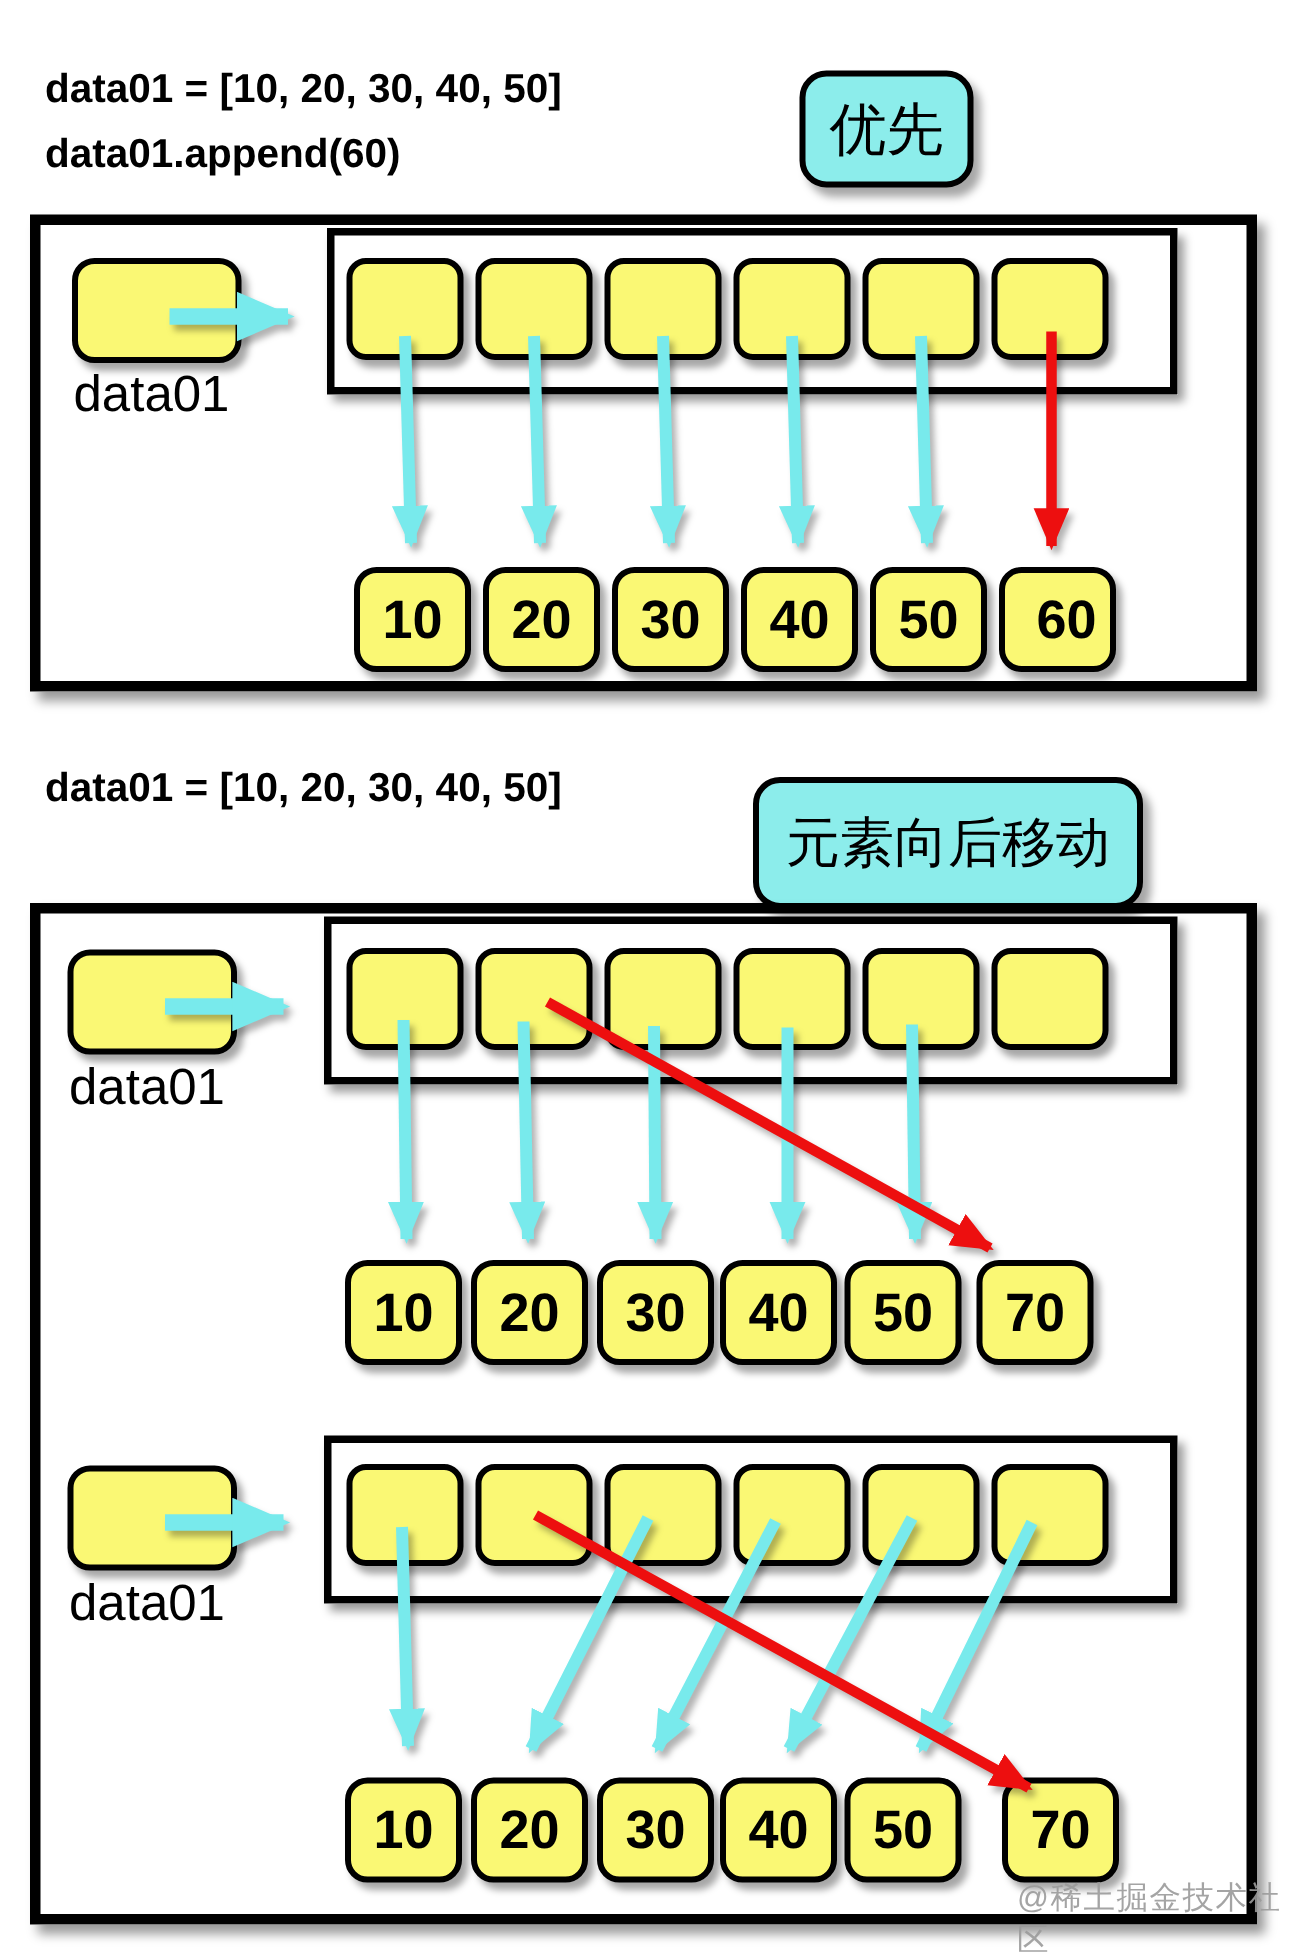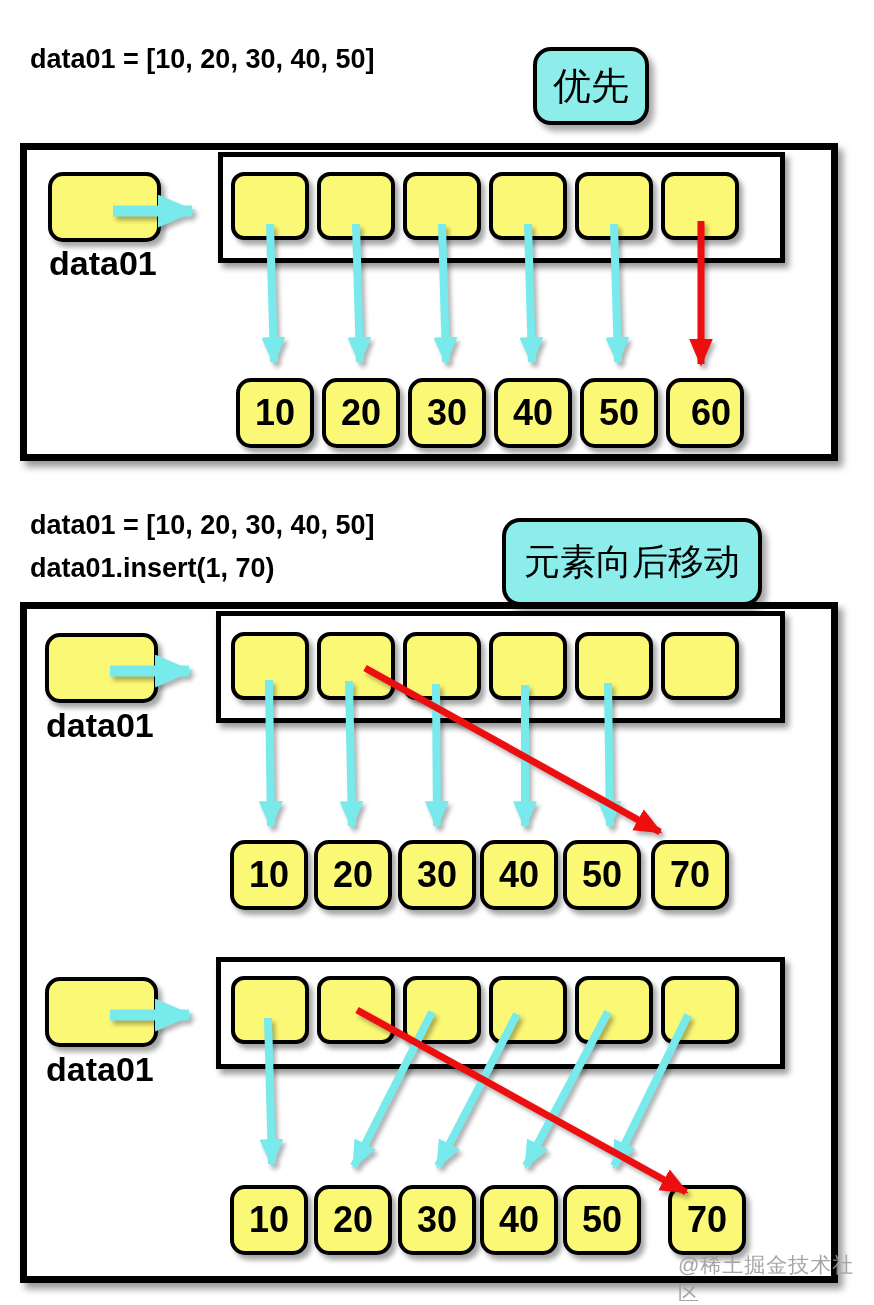--- a/index.html
+++ b/index.html
@@ -37,40 +37,40 @@
     box-shadow:4px 5px 5px rgba(0,0,0,0.35);
   }
   .vbox{
     position:absolute;width:78px;height:70px;background:#FAF874;
     border:4px solid #000;border-radius:15px;
     display:flex;align-items:center;justify-content:center;
     font-weight:bold;font-size:36px;color:#000;
     box-shadow:4px 5px 5px rgba(0,0,0,0.35);
   }
   .varlabel{
-    position:absolute;font-weight:bold;font-size:34px;color:#000;text-align:right;
+    position:absolute;font-weight:normal;font-size:34px;color:#000;text-align:right;
   }
   .watermark{
     position:absolute;font-size:21px;color:#9B9B9B;opacity:0.9;letter-spacing:1px;
   }
   #arrows{
     position:absolute;left:0;top:0;pointer-events:none;
     filter:drop-shadow(3px 4px 2px rgba(0,0,0,0.30));
   }
   #arrows line{stroke-linecap:butt;}
   .c{stroke:#78EAEC;stroke-width:8;}
   .p{stroke:#78EAEC;stroke-width:11;}
   .r{stroke:#ED0F0F;stroke-width:7;}
 </style>
 </head>
 <body>
 
 <div id="canvas">
 
-  <div class="code" style="left:30px;top:38px;"><span>data01 = [10, 20, 30, 40, 50]</span><br></div>
+  <div class="code" style="left:30px;top:38px;"><span>data01 = [10, 20, 30, 40, 50]</span><br><span>data01.append(60)</span></div>
 
   <div class="badge" style="left:533px;top:47px;width:116px;height:78px;font-size:38px;">
     <span>优先</span>
   </div>
 
   <div class="frame" style="left:20px;top:143px;width:818px;height:318px;"></div>
   <div class="arrframe" style="left:218px;top:152px;width:567px;height:111px;"></div>
 
   <div class="varbox" style="left:48px;top:172px;"></div>
   <div class="varlabel" style="left:49px;top:244px;">data01</div>
@@ -82,21 +82,21 @@
   <div class="cell" style="left:575px;top:172px;"></div>
   <div class="cell" style="left:661px;top:172px;"></div>
 
   <div class="vbox" style="left:236px;top:378px;">10</div>
   <div class="vbox" style="left:322px;top:378px;">20</div>
   <div class="vbox" style="left:408px;top:378px;">30</div>
   <div class="vbox" style="left:494px;top:378px;">40</div>
   <div class="vbox" style="left:580px;top:378px;">50</div>
   <div class="vbox" style="left:666px;top:378px;padding-left:12px;">60</div>
 
-  <div class="code" style="left:30px;top:504px;"><span>data01 = [10, 20, 30, 40, 50]</span><br><span>data01.insert(1, 70)</span></div>
+  <div class="code" style="left:30px;top:504px;"><span>data01 = [10, 20, 30, 40, 50]</span><br></div>
 
   <div class="badge" style="left:502px;top:518px;width:260px;height:88px;font-size:36px;">
     <span>元素向后移动</span>
   </div>
 
   <div class="frame" style="left:20px;top:602px;width:818px;height:681px;"></div>
 
   <div class="arrframe" style="left:216px;top:611px;width:569px;height:112px;"></div>
   <div class="varbox" style="left:45px;top:633px;"></div>
   <div class="varlabel" style="left:46px;top:706px;">data01</div>

